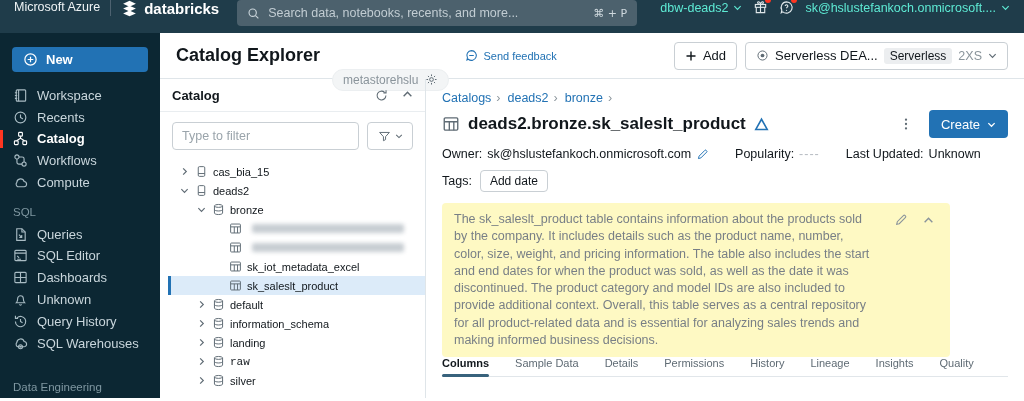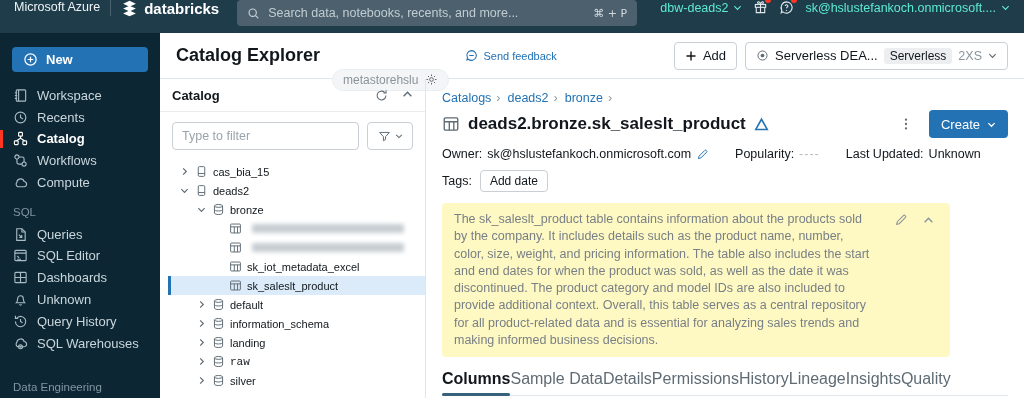--- a/index.html
+++ b/index.html
@@ -76,21 +76,21 @@
   .create-btn { background:var(--accent-blue,#2272b4); color:#fff; border:none; border-radius:4px; height:28px; display:flex; align-items:center; gap:7px; padding:0 12px; font-size:13px; font-family:inherit; cursor:pointer; }
   .meta-row { margin-top:9px; font-size:12.5px; display:flex; gap:26px; align-items:center; white-space:nowrap; }
   .meta-item { display:flex; gap:5px; align-items:center; }
   .pencil { color:var(--accent-blue,#2272b4); cursor:pointer; }
   .dashes { color:#b6bcc2; letter-spacing:1px; }
   .tags-row { margin-top:9px; display:flex; gap:8px; align-items:center; font-size:12.5px; }
   .add-tags { border:1px solid #c9cfd4; border-radius:4px; background:#fff; padding:3px 9px; font-size:12px; font-family:inherit; cursor:pointer; color:#11171c; }
   .desc-box { margin:11px 58px 0 0; background:#fef9c3; border-radius:4px; padding:8px 76px 8px 12px; font-size:12.5px; line-height:1.38; color:#787f86; position:relative; }
   .desc-pencil { position:absolute; top:10px; right:42px; color:#8a949b; cursor:pointer; }
   .desc-collapse { position:absolute; top:12px; right:16px; color:#8a949b; cursor:pointer; }
-  .tabs { margin-top:13px; display:flex; border-bottom:1px solid #e1e6ea; font-size:16px; color:#5f6b74; }
+  .tabs { margin-top:0; display:flex; gap:26px; border-bottom:1px solid #e1e6ea; font-size:11px; color:#5f6b74; }
   .tab { padding-bottom:7px; cursor:pointer; position:relative; white-space:nowrap; }
   .tab.active { color:#11171c; font-weight:bold; }
   .tab.active::after { content:""; position:absolute; left:0; right:0; bottom:-1px; height:3px; border-radius:2px; background:var(--tab-underline,#38627c); }
 </style>
 </head>
 <body>
 
 <div class="topbar">
   <span class="azure">Microsoft Azure</span>
   <span class="tb-div"></span>

